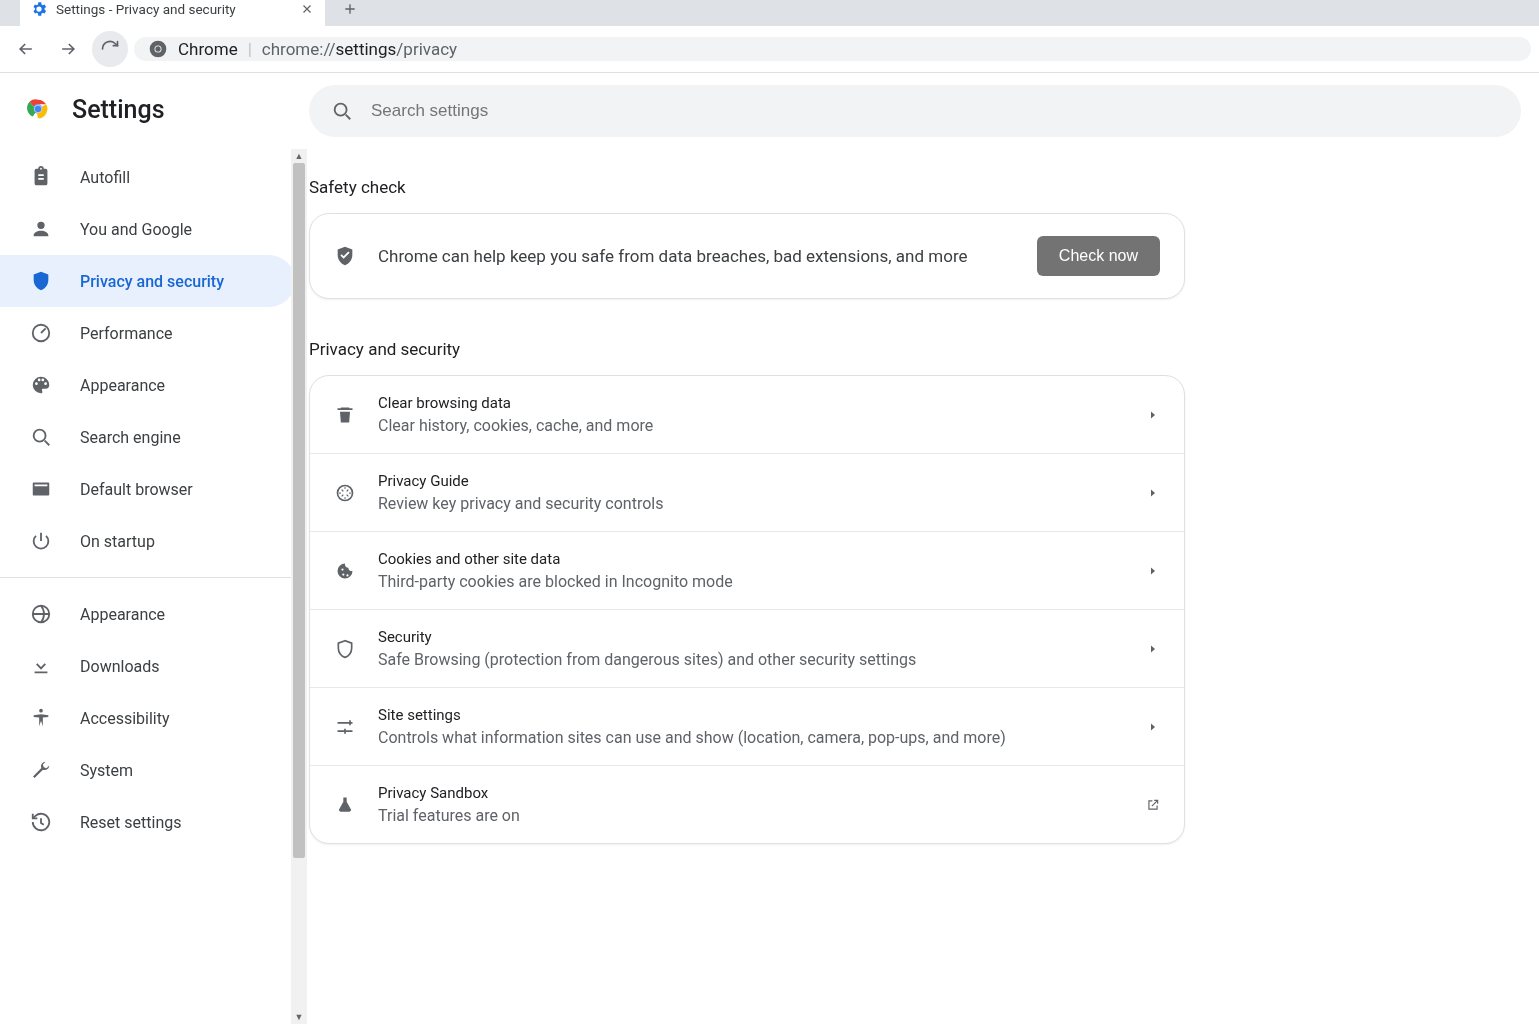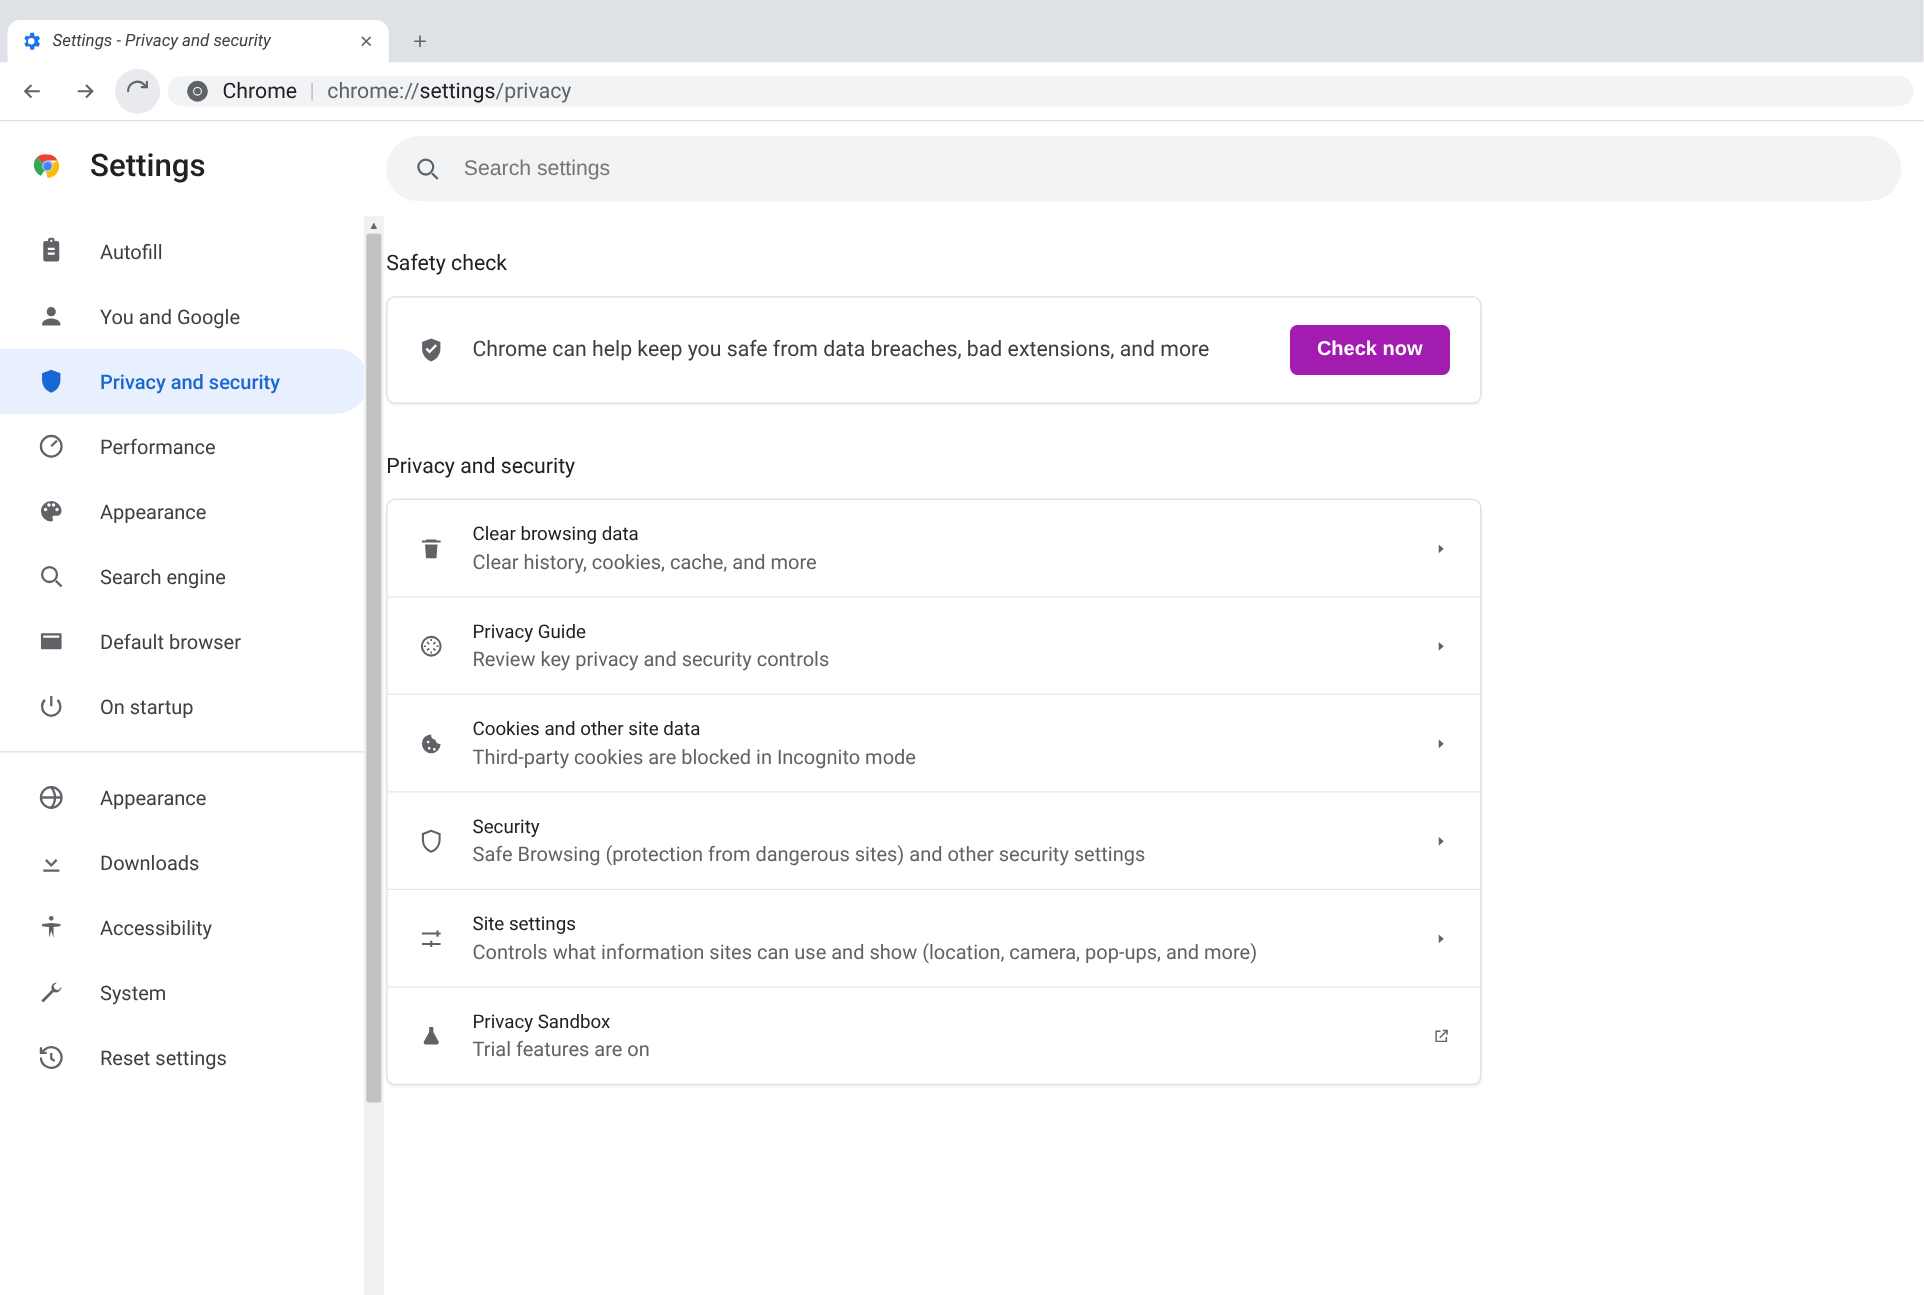--- a/index.html
+++ b/index.html
@@ -8,26 +8,25 @@
     font-size: 15px;
     color: #202124;
     background: #fff;
     width: 1539px;
     height: 1036px;
     overflow: hidden;
   }
 
   
   .tabstrip {
-    height: 50px;
+    height: 26px;
     background: #dee1e6;
     display: flex;
     align-items: flex-end;
-    padding-left: 6px;
-    font-style: italic;
+    padding-left: 20px;
   }
   .tab {
     background: #fff;
     height: 34px;
     width: 305px;
     border-radius: 10px 10px 0 0;
     display: flex;
     align-items: center;
     padding: 0 10px;
     gap: 8px;
@@ -160,35 +159,35 @@
 
   .section-title {
     font-size: 17px; color:#202124;
     margin: 40px 0 16px 0;
     font-weight: 400;
   }
 
   .card {
     background:#fff;
     border: 1px solid #e0e0e0;
-    border-radius: 7px;
+    border-radius: 20px;
     box-shadow: 0 1px 2px rgba(60,64,67,0.08);
   }
 
   .safety-row {
     display:flex; align-items:center;
     padding: 22px 24px;
     gap: 22px;
   }
   .safety-row .ic { width:22px; height:22px; color:#5f6368; display:flex; align-items:center; justify-content:center;}
   .safety-row .txt { flex:1; font-size:17px; color:#3c4043; }
   .check-btn {
-    background:#a21caf; color:#fff;
+    background:#737373; color:#fff;
     border:none; border-radius:6px;
-    font-size:16px; font-weight:700;
+    font-size:16px; font-weight:400;
     padding: 11px 22px;
     cursor:pointer;
   }
 
   .row {
     display:flex; align-items:center;
     padding: 18px 24px;
     gap: 22px;
     border-top: 1px solid #e8e8e8;
     cursor:pointer;

